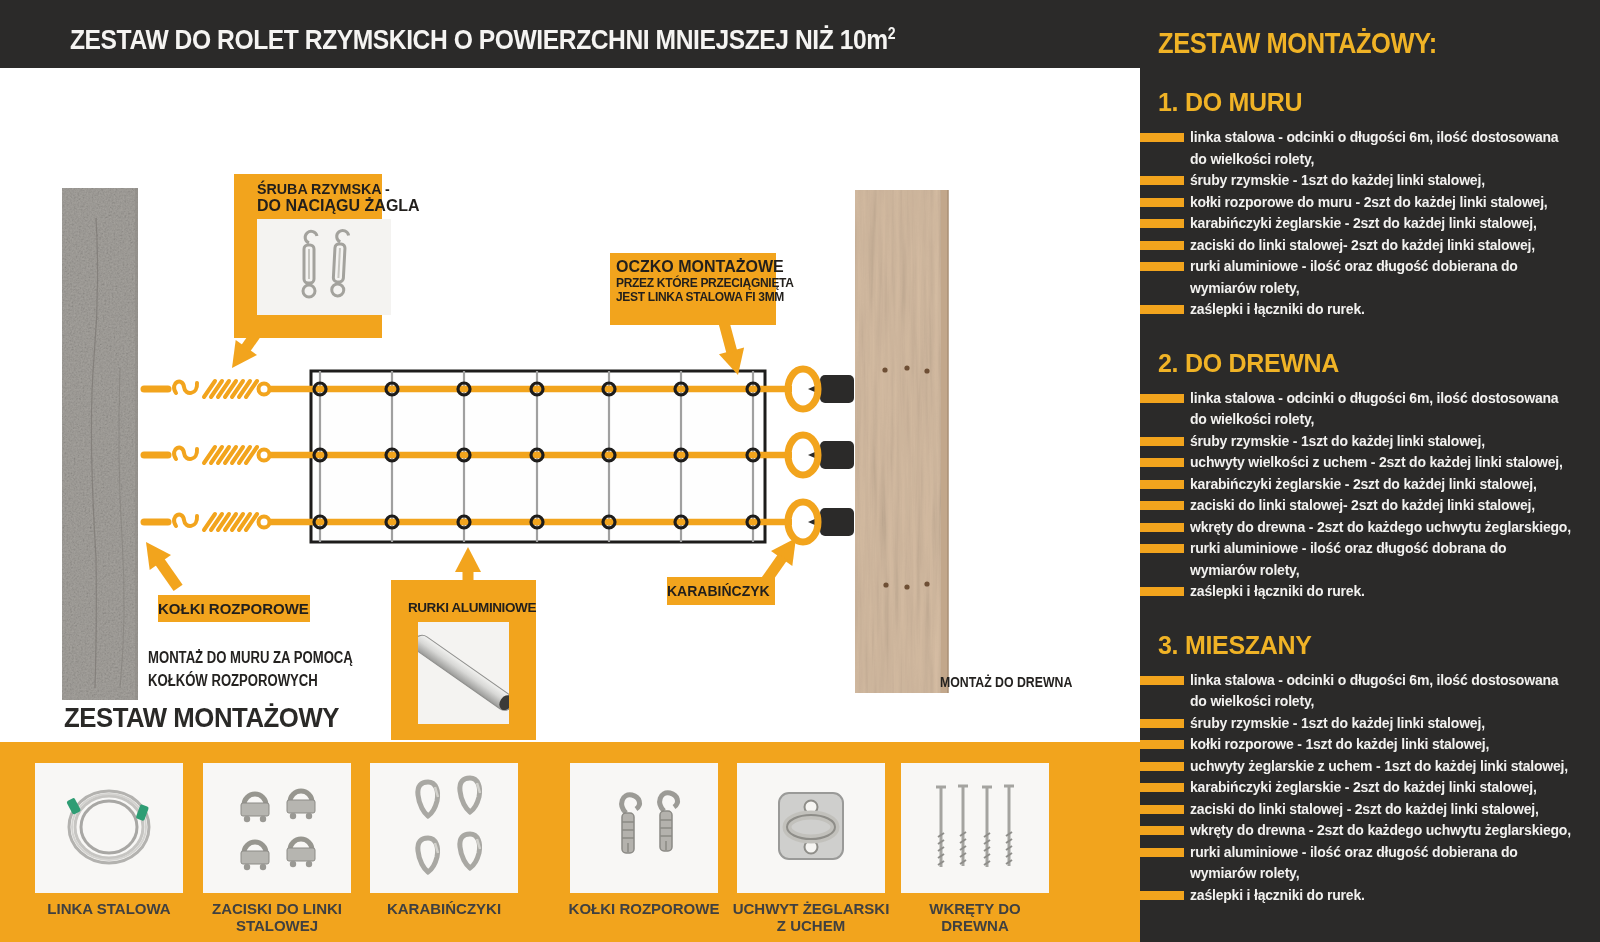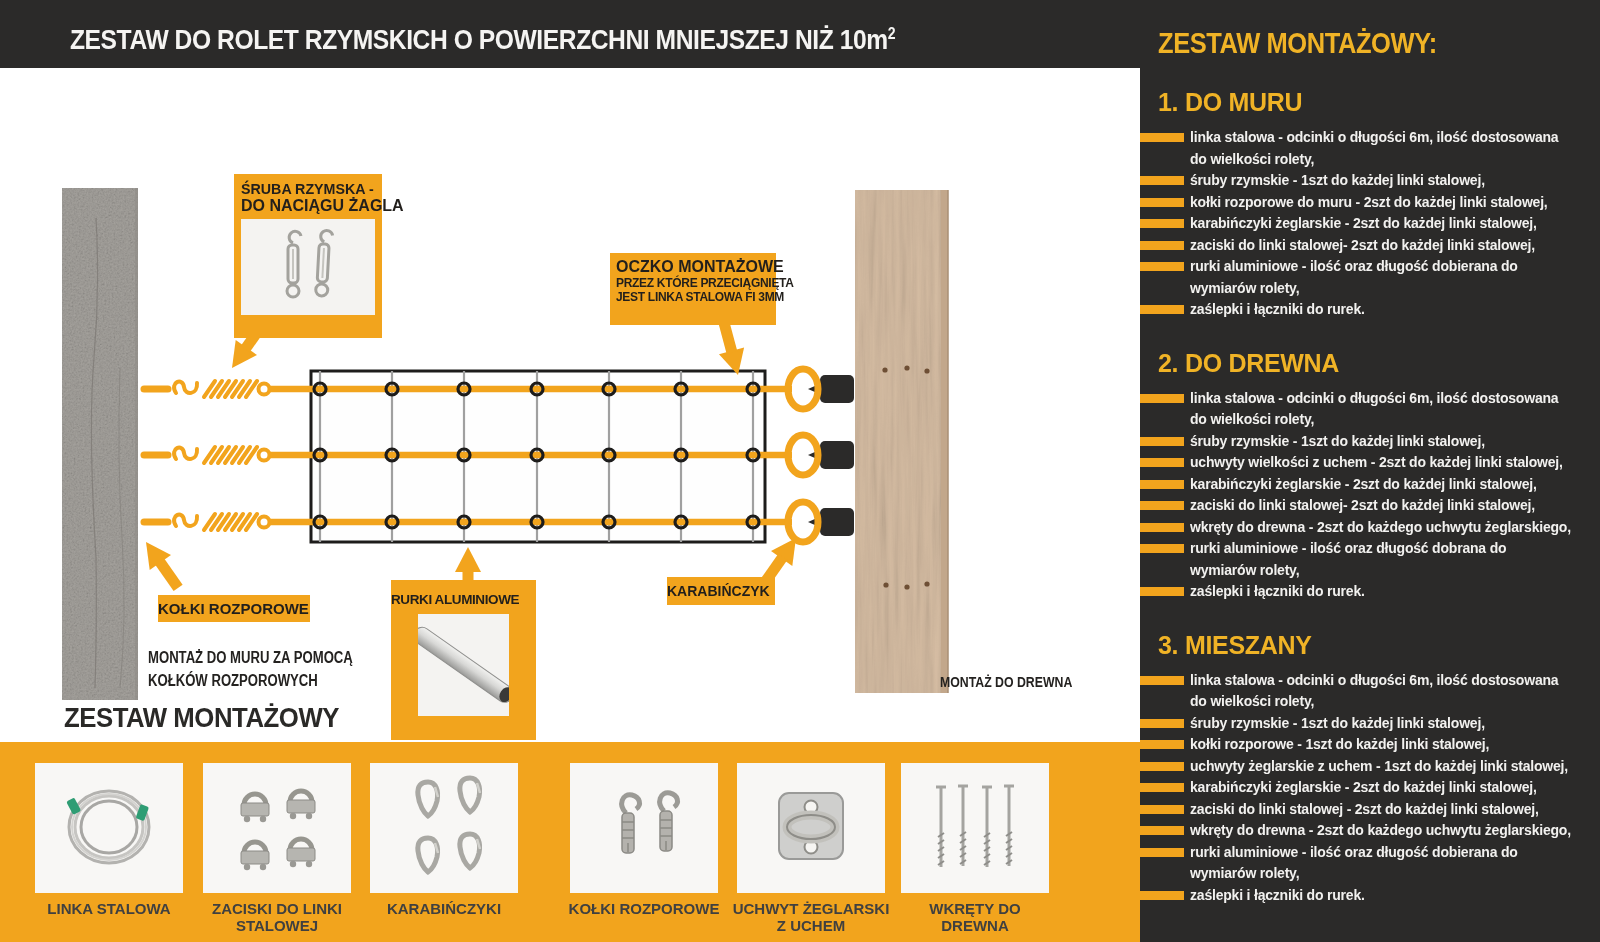--- a/index.html
+++ b/index.html
@@ -17,35 +17,35 @@
     font-size:28px;font-weight:bold;letter-spacing:-.5px;white-space:nowrap;
     transform:scaleX(.88);transform-origin:left center}
   .header-title sup{font-size:16px;vertical-align:super}
 
   
   .main{position:absolute;left:0;top:68px;width:1140px;height:874px;background:#fff}
   .main svg.diagram{position:absolute;left:0;top:0}
 
   
   .ybox{position:absolute;background:var(--accent);color:#221f1c}
-  .box-sruba{left:234px;top:106px;width:148px;height:164px;padding:6px 7px}
+  .box-sruba{left:234px;top:106px;width:148px;height:164px;padding:6px 23px}
   .box-sruba .bt1{font-size:15px;font-weight:bold;white-space:nowrap;transform:scaleX(.95);transform-origin:left}
   .box-sruba .bt2{font-size:16px;font-weight:bold;white-space:nowrap}
   .box-sruba .photo{margin-top:4px;width:134px;height:96px;background:#f4f3f1}
 
   .box-oczko{left:610px;top:185px;width:166px;height:72px;padding:5px 6px;text-align:center}
   .box-oczko .bt1{font-size:16px;font-weight:bold;white-space:nowrap}
   .box-oczko .bt2{font-size:12px;font-weight:bold;white-space:nowrap;letter-spacing:-.3px}
 
   .lab{position:absolute;background:var(--accent);color:#221f1c;font-weight:bold;
        display:flex;align-items:center;justify-content:flex-start;white-space:nowrap}
   .lab-kolki{left:158px;top:527px;width:152px;height:27px;font-size:15px}
   .lab-karabinczyk{left:667px;top:509px;width:108px;height:28px;font-size:14px}
 
-  .box-rurki{left:391px;top:512px;width:145px;height:160px;padding:12px 0;text-align:left}
+  .box-rurki{left:391px;top:512px;width:145px;height:160px;padding:20px 0;text-align:right}
   .box-rurki .bt1{font-size:13.5px;font-weight:bold;letter-spacing:-.4px;white-space:nowrap}
   .box-rurki .photo{margin:7px auto 0;width:91px;height:102px;background:#f4f3f1}
 
   .black-note{position:absolute;color:#242220;font-weight:bold;font-size:15px;line-height:23px;
     white-space:nowrap;transform:scaleX(.82);transform-origin:left top}
   .note-muru{left:148px;top:578px;font-size:16px}
   .note-drewna{left:940px;top:602px}
 
   .kit-heading{position:absolute;left:64px;top:634px;color:#2a2927;font-weight:bold;font-size:28px;
     letter-spacing:-.5px;white-space:nowrap;transform:scaleX(.92);transform-origin:left top}

